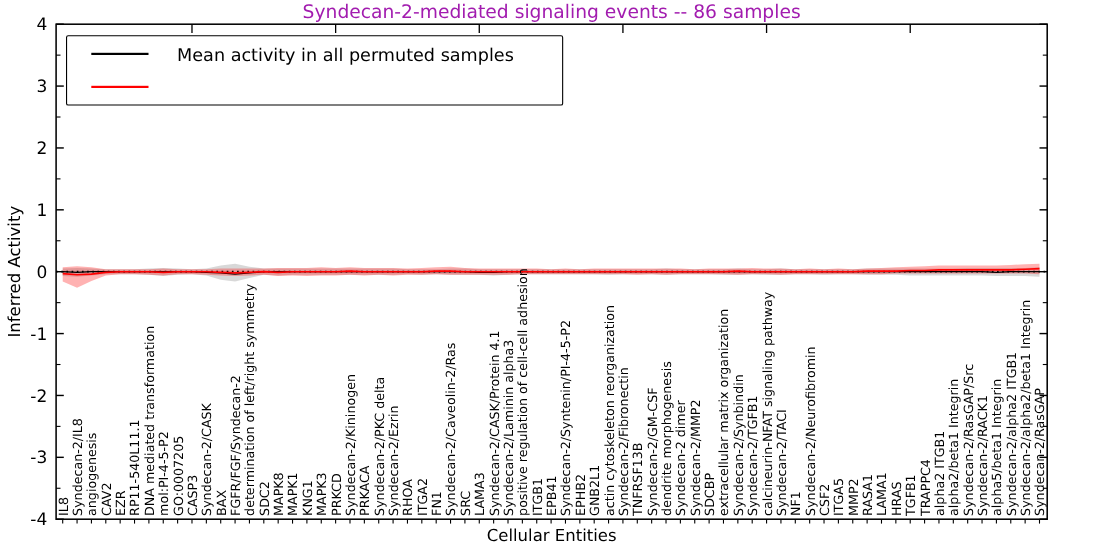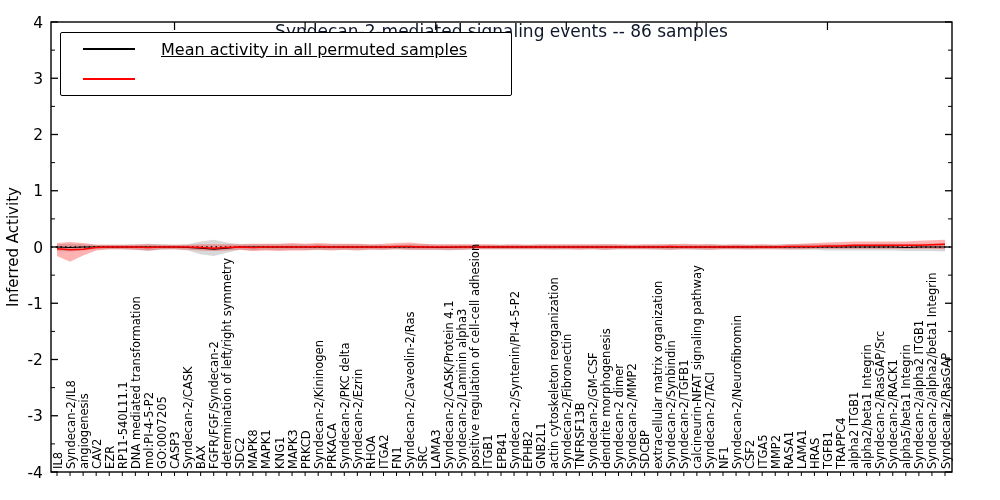--- a/index.html
+++ b/index.html
@@ -1,37 +1,38 @@
 <!DOCTYPE html>
 <html><head>
 <meta charset="utf-8">
 <style>
   html,body{margin:0;padding:0;background:#fff;}
   #figure{position:relative;width:1000px;height:500px;background:#ffffff;
           font-family:"DejaVu Sans","Liberation Sans",sans-serif;color:#000;overflow:hidden;}
   #title{position:absolute;top:1px;left:51px;width:901px;text-align:center;
-         font-size:17px;color:#0f172a;margin-top:20px;}
+         font-size:17px;color:#a21caf;}
   #ylabel{position:absolute;left:-52px;top:238px;width:130px;text-align:center;
           font-size:15px;transform:rotate(-90deg);transform-origin:center center;}
   #xlabel{position:absolute;top:478px;left:51px;width:901px;text-align:center;font-size:15px;}
   #plot{position:absolute;left:0;top:0;}
   #legend{position:absolute;left:60px;top:32px;width:450px;height:62px;
           border:1.5px solid #000;border-radius:2px;background:#fff;
           display:flex;flex-direction:column;justify-content:space-evenly;}
-  .legend-row{display:flex;align-items:center;height:28px;text-decoration:underline;}
+  .legend-row{display:flex;align-items:center;height:28px;}
   .legend-swatch{display:inline-block;width:52px;height:0;border-top-width:2px;border-top-style:solid;
                  margin-left:22px;margin-right:26px;}
   .legend-label{font-size:16px;white-space:nowrap;}
 </style>
 </head>
 <body>
 
 <div id="figure">
   <div id="title">Syndecan-2-mediated signaling events -- 86 samples</div>
   <div id="ylabel">Inferred Activity</div>
+  <div id="xlabel">Cellular Entities</div>
 
   <svg id="plot" width="1000" height="500" viewBox="0 0 1000 500" xmlns="http://www.w3.org/2000/svg">
       <polygon points="57,244.1875 70.05882352941177,243.625 83.11764705882354,244.1875 96.1764705882353,244.75 109.23529411764706,244.75 122.29411764705883,244.75 135.3529411764706,244.1875 148.41176470588235,243.625 161.47058823529412,244.1875 174.52941176470588,244.75 187.58823529411765,244.1875 200.64705882352942,241.375 213.7058823529412,239.6875 226.76470588235293,242.5 239.8235294117647,244.1875 252.88235294117646,244.1875 265.94117647058823,244.1875 279,244.1875 292.05882352941177,244.1875 305.11764705882354,244.1875 318.1764705882353,244.1875 331.2352941176471,244.1875 344.29411764705884,244.1875 357.3529411764706,244.1875 370.4117647058824,244.75 383.47058823529414,244.75 396.52941176470586,244.75 409.5882352941176,244.1875 422.6470588235294,244.1875 435.70588235294116,244.75 448.7647058823529,244.75 461.8235294117647,244.75 474.88235294117646,244.75 487.94117647058823,244.75 501,244.75 514.0588235294117,244.75 527.1176470588235,244.75 540.1764705882354,244.75 553.2352941176471,244.75 566.2941176470588,244.75 579.3529411764706,244.75 592.4117647058823,244.75 605.4705882352941,244.1875 618.5294117647059,244.75 631.5882352941177,244.75 644.6470588235294,244.75 657.7058823529412,244.75 670.7647058823529,244.1875 683.8235294117648,244.75 696.8823529411765,244.75 709.9411764705883,244.1875 723,244.75 736.0588235294117,244.75 749.1176470588235,244.75 762.1764705882352,244.75 775.2352941176471,244.75 788.2941176470588,244.1875 801.3529411764706,244.1875 814.4117647058823,244.1875 827.4705882352941,244.1875 840.5294117647059,244.1875 853.5882352941177,244.1875 866.6470588235294,244.1875 879.7058823529412,243.625 892.7647058823529,243.625 905.8235294117648,243.625 918.8823529411765,243.625 931.9411764705883,243.625 945,243.0625 945,251.5 931.9411764705883,250.9375 918.8823529411765,250.9375 905.8235294117648,250.9375 892.7647058823529,250.375 879.7058823529412,250.375 866.6470588235294,250.375 853.5882352941177,250.375 840.5294117647059,250.375 827.4705882352941,250.375 814.4117647058823,249.8125 801.3529411764706,249.8125 788.2941176470588,249.8125 775.2352941176471,249.25 762.1764705882352,249.25 749.1176470588235,249.8125 736.0588235294117,249.25 723,249.25 709.9411764705883,249.8125 696.8823529411765,249.8125 683.8235294117648,249.25 670.7647058823529,249.8125 657.7058823529412,249.8125 644.6470588235294,249.25 631.5882352941177,249.25 618.5294117647059,249.25 605.4705882352941,249.8125 592.4117647058823,249.25 579.3529411764706,249.25 566.2941176470588,249.25 553.2352941176471,249.8125 540.1764705882354,249.25 527.1176470588235,249.25 514.0588235294117,249.25 501,249.25 487.94117647058823,249.25 474.88235294117646,249.25 461.8235294117647,249.8125 448.7647058823529,250.375 435.70588235294116,249.8125 422.6470588235294,249.8125 409.5882352941176,249.8125 396.52941176470586,249.25 383.47058823529414,249.8125 370.4117647058824,249.25 357.3529411764706,249.8125 344.29411764705884,249.8125 331.2352941176471,249.8125 318.1764705882353,249.8125 305.11764705882354,249.8125 292.05882352941177,249.8125 279,249.8125 265.94117647058823,249.8125 252.88235294117646,250.375 239.8235294117647,249.8125 226.76470588235293,252.625 213.7058823529412,256 200.64705882352942,254.3125 187.58823529411765,250.375 174.52941176470588,249.25 161.47058823529412,249.8125 148.41176470588235,250.9375 135.3529411764706,249.8125 122.29411764705883,249.25 109.23529411764706,249.25 96.1764705882353,249.25 83.11764705882354,250.375 70.05882352941177,251.5 57,250.9375" fill="rgba(125,125,125,0.30)" stroke="none"></polygon>
       <polygon points="57,243.0625 70.05882352941177,241.9375 83.11764705882354,243.0625 96.1764705882353,244.75 109.23529411764706,244.75 122.29411764705883,244.75 135.3529411764706,244.75 148.41176470588235,244.1875 161.47058823529412,244.75 174.52941176470588,244.75 187.58823529411765,244.75 200.64705882352942,244.1875 213.7058823529412,244.1875 226.76470588235293,244.1875 239.8235294117647,244.1875 252.88235294117646,243.625 265.94117647058823,243.625 279,243.625 292.05882352941177,243.0625 305.11764705882354,243.625 318.1764705882353,243.0625 331.2352941176471,243.625 344.29411764705884,243.625 357.3529411764706,243.625 370.4117647058824,244.1875 383.47058823529414,243.625 396.52941176470586,243.0625 409.5882352941176,242.5 422.6470588235294,243.625 435.70588235294116,244.1875 448.7647058823529,244.1875 461.8235294117647,244.1875 474.88235294117646,244.1875 487.94117647058823,244.1875 501,244.75 514.0588235294117,244.1875 527.1176470588235,244.75 540.1764705882354,244.1875 553.2352941176471,244.1875 566.2941176470588,244.1875 579.3529411764706,244.1875 592.4117647058823,244.1875 605.4705882352941,244.1875 618.5294117647059,244.1875 631.5882352941177,244.75 644.6470588235294,244.1875 657.7058823529412,244.1875 670.7647058823529,244.1875 683.8235294117648,243.625 696.8823529411765,244.1875 709.9411764705883,244.1875 723,244.75 736.0588235294117,244.1875 749.1176470588235,244.75 762.1764705882352,244.1875 775.2352941176471,244.75 788.2941176470588,244.1875 801.3529411764706,243.625 814.4117647058823,243.0625 827.4705882352941,242.5 840.5294117647059,241.9375 853.5882352941177,241.375 866.6470588235294,241.375 879.7058823529412,241.375 892.7647058823529,241.375 905.8235294117648,241.375 918.8823529411765,240.8125 931.9411764705883,240.25 945,239.6875 945,249.25 931.9411764705883,248.6875 918.8823529411765,248.6875 905.8235294117648,248.6875 892.7647058823529,248.6875 879.7058823529412,248.6875 866.6470588235294,248.6875 853.5882352941177,248.6875 840.5294117647059,248.6875 827.4705882352941,248.6875 814.4117647058823,248.6875 801.3529411764706,249.25 788.2941176470588,249.25 775.2352941176471,249.25 762.1764705882352,249.25 749.1176470588235,249.25 736.0588235294117,249.25 723,249.25 709.9411764705883,249.8125 696.8823529411765,249.25 683.8235294117648,249.25 670.7647058823529,249.8125 657.7058823529412,249.25 644.6470588235294,249.25 631.5882352941177,249.25 618.5294117647059,249.25 605.4705882352941,249.8125 592.4117647058823,249.25 579.3529411764706,249.8125 566.2941176470588,249.25 553.2352941176471,249.25 540.1764705882354,249.25 527.1176470588235,249.25 514.0588235294117,249.25 501,249.25 487.94117647058823,249.25 474.88235294117646,249.25 461.8235294117647,249.8125 448.7647058823529,249.8125 435.70588235294116,249.8125 422.6470588235294,249.8125 409.5882352941176,249.8125 396.52941176470586,249.25 383.47058823529414,249.8125 370.4117647058824,249.8125 357.3529411764706,250.375 344.29411764705884,249.8125 331.2352941176471,250.375 318.1764705882353,249.8125 305.11764705882354,250.375 292.05882352941177,250.375 279,250.9375 265.94117647058823,250.375 252.88235294117646,250.9375 239.8235294117647,249.8125 226.76470588235293,250.375 213.7058823529412,250.9375 200.64705882352942,250.375 187.58823529411765,249.8125 174.52941176470588,249.25 161.47058823529412,249.25 148.41176470588235,250.375 135.3529411764706,249.8125 122.29411764705883,249.25 109.23529411764706,249.25 96.1764705882353,250.375 83.11764705882354,255.4375 70.05882352941177,261.625 57,256" fill="rgba(255,0,0,0.30)" stroke="none"></polygon>
       <line x1="51" y1="247" x2="952" y2="247" stroke="#000000" stroke-width="1.6" stroke-dasharray="1.5 3.2"></line>
       <polyline points="57,247 70.05882352941177,247.5625 83.11764705882354,247 96.1764705882353,247 109.23529411764706,247 122.29411764705883,247 135.3529411764706,247 148.41176470588235,247 161.47058823529412,247 174.52941176470588,247 187.58823529411765,247.5625 200.64705882352942,248.125 213.7058823529412,249.25 226.76470588235293,248.125 239.8235294117647,247 252.88235294117646,247 265.94117647058823,247 279,247 292.05882352941177,247 305.11764705882354,247 318.1764705882353,247 331.2352941176471,247 344.29411764705884,247 357.3529411764706,247 370.4117647058824,247 383.47058823529414,247 396.52941176470586,247 409.5882352941176,247 422.6470588235294,247 435.70588235294116,247.5625 448.7647058823529,247.5625 461.8235294117647,247 474.88235294117646,247 487.94117647058823,247 501,247 514.0588235294117,247 527.1176470588235,247 540.1764705882354,247 553.2352941176471,247 566.2941176470588,247 579.3529411764706,247 592.4117647058823,247 605.4705882352941,247 618.5294117647059,247 631.5882352941177,247 644.6470588235294,247 657.7058823529412,247 670.7647058823529,247 683.8235294117648,247 696.8823529411765,247 709.9411764705883,247 723,247 736.0588235294117,247 749.1176470588235,247 762.1764705882352,247 775.2352941176471,247 788.2941176470588,247 801.3529411764706,247 814.4117647058823,247 827.4705882352941,247 840.5294117647059,247 853.5882352941177,247 866.6470588235294,247 879.7058823529412,247 892.7647058823529,247 905.8235294117648,247.5625 918.8823529411765,247 931.9411764705883,247 945,247" fill="none" stroke="#000000" stroke-width="1.1"></polyline>
       <polyline points="57,248.6875 70.05882352941177,249.8125 83.11764705882354,249.25 96.1764705882353,247.5625 109.23529411764706,247 122.29411764705883,247 135.3529411764706,247 148.41176470588235,247.5625 161.47058823529412,247 174.52941176470588,247 187.58823529411765,247 200.64705882352942,247.5625 213.7058823529412,248.125 226.76470588235293,247.5625 239.8235294117647,247 252.88235294117646,247.5625 265.94117647058823,247 279,247 292.05882352941177,247 305.11764705882354,247 318.1764705882353,246.4375 331.2352941176471,247 344.29411764705884,247 357.3529411764706,247 370.4117647058824,247 383.47058823529414,247 396.52941176470586,246.4375 409.5882352941176,246.4375 422.6470588235294,247 435.70588235294116,247 448.7647058823529,247 461.8235294117647,247 474.88235294117646,247 487.94117647058823,247 501,247 514.0588235294117,247 527.1176470588235,247 540.1764705882354,247 553.2352941176471,247 566.2941176470588,247 579.3529411764706,247 592.4117647058823,247 605.4705882352941,247 618.5294117647059,247 631.5882352941177,247 644.6470588235294,247 657.7058823529412,247 670.7647058823529,246.4375 683.8235294117648,247 696.8823529411765,247 709.9411764705883,247 723,247 736.0588235294117,247 749.1176470588235,247 762.1764705882352,247 775.2352941176471,247 788.2941176470588,246.4375 801.3529411764706,246.4375 814.4117647058823,246.4375 827.4705882352941,245.875 840.5294117647059,245.875 853.5882352941177,245.3125 866.6470588235294,245.3125 879.7058823529412,245.3125 892.7647058823529,245.3125 905.8235294117648,245.3125 918.8823529411765,245.3125 931.9411764705883,244.75 945,244.1875" fill="none" stroke="#ff0000" stroke-width="1.5"></polyline>
       <rect x="51" y="22" width="901" height="450" fill="none" stroke="#000" stroke-width="1.4"></rect>
       <line x1="51" y1="472" x2="58" y2="472" stroke="#000" stroke-width="1.3"></line>
       <line x1="952" y1="472" x2="945" y2="472" stroke="#000" stroke-width="1.3"></line>

